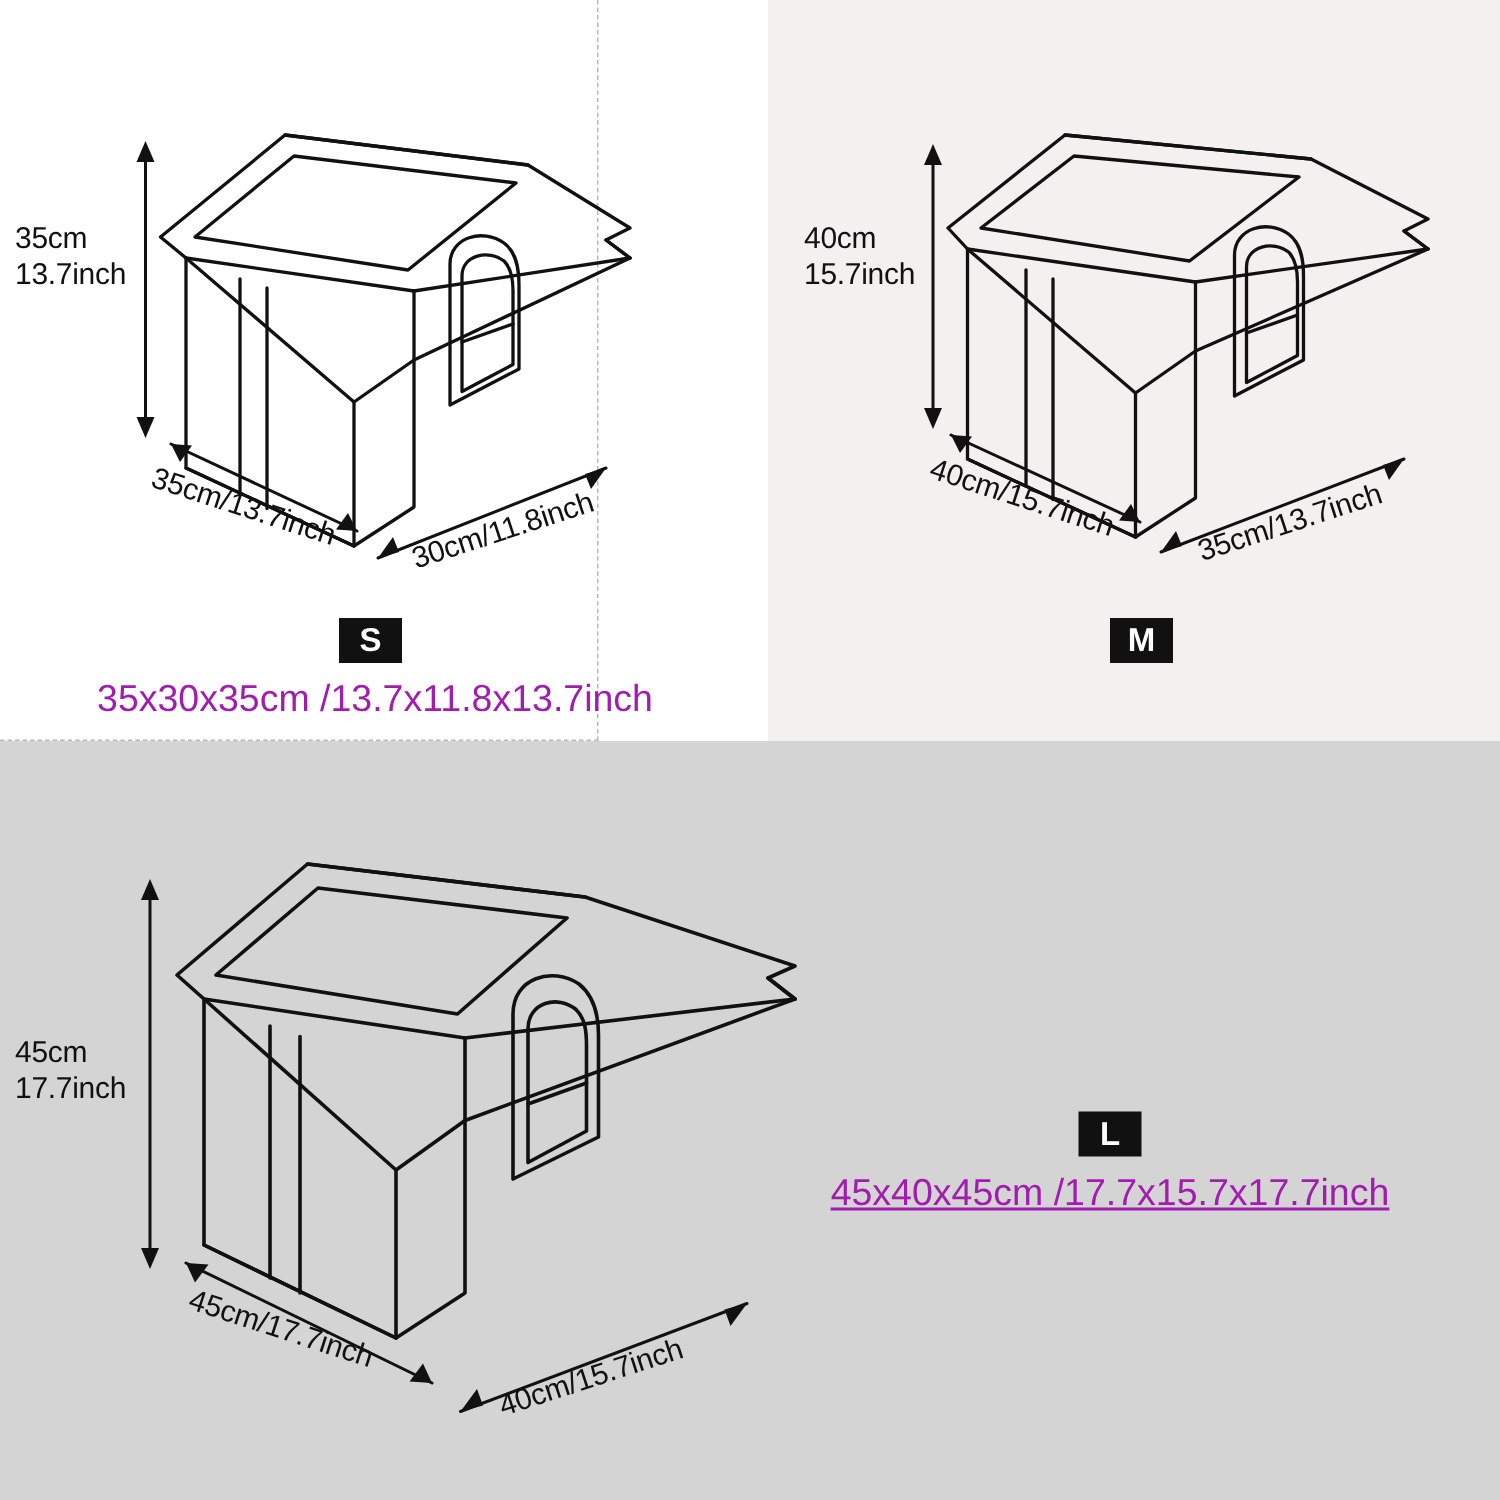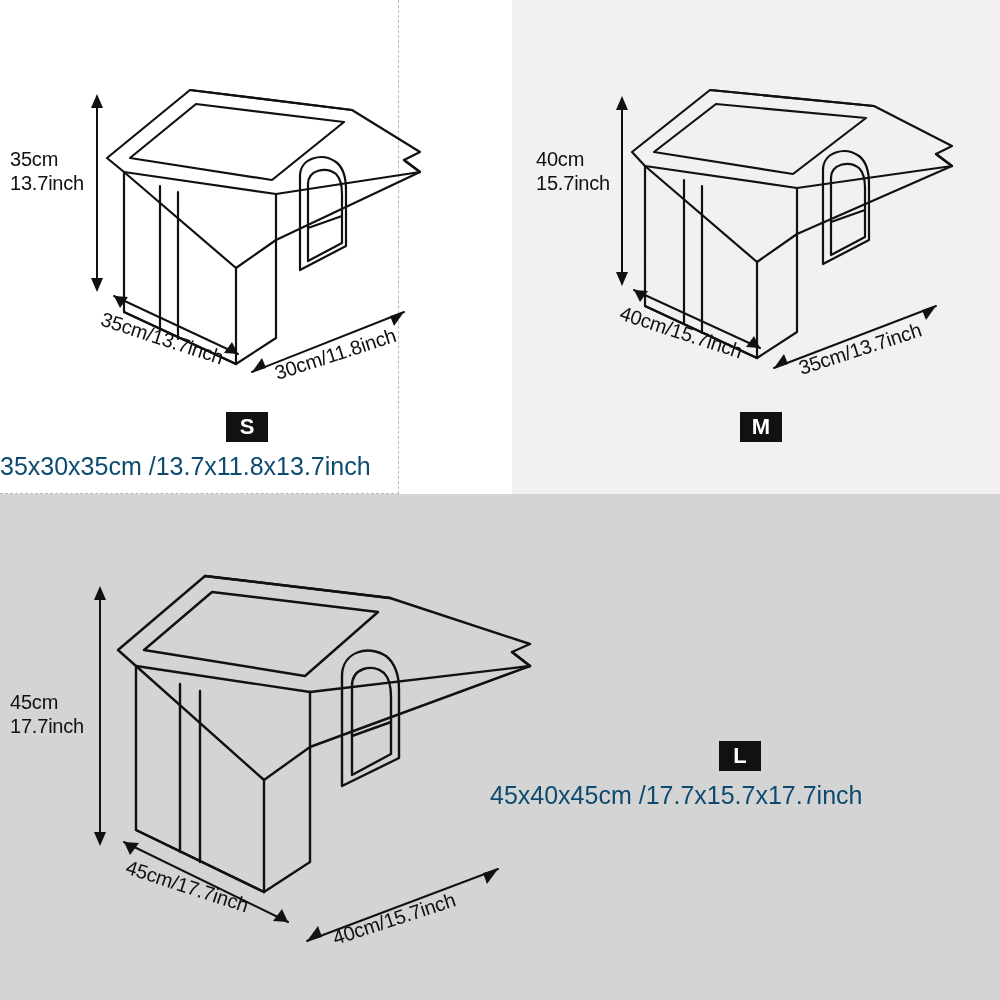--- a/index.html
+++ b/index.html
@@ -68,24 +68,24 @@
     color: #ffffff;
     font-weight: bold;
     font-size: 22px;
     line-height: 30px;
     text-align: center;
     width: 42px;
     height: 30px;
   }
   .size-caption {
     position: absolute;
-    color: #0c4a6e;
+    color: #a21caf;
     font-size: 25px;
     white-space: pre;
-    text-align: left;
+    text-align: center;
   }
 </style>
 </head>
 <body>
 
 <div id="page">
 
   <div class="panel" id="panel-s">
 
     <div class="drawing" style="left:0;top:0;width:500px;height:420px;">
@@ -271,16 +271,16 @@
         <g stroke="#111111" stroke-width="2" fill="none" stroke-linecap="round">
           <path d="M307 447 L498 375"></path>
           <path d="M307 447 L322 443 L318 432 Z" fill="#111111" stroke="none"></path>
           <path d="M498 375 L483 379 L487 390 Z" fill="#111111" stroke="none"></path>
         </g>
       </svg>
     </div>
     <div class="dimtext rot1" style="left:330px; top:434px;">40cm/15.7inch</div>
 
     <div class="size-badge" style="left:719px; top:247px;">L</div>
-    <div class="size-caption" style="left:490px; top:287px; width:500px;">45x40x45cm /17.7x15.7x17.7inch</div>
+    <div class="size-caption" style="left:490px; top:287px; width:500px;text-decoration:underline;">45x40x45cm /17.7x15.7x17.7inch</div>
   </div>
 
 </div>
 
 </body></html>

